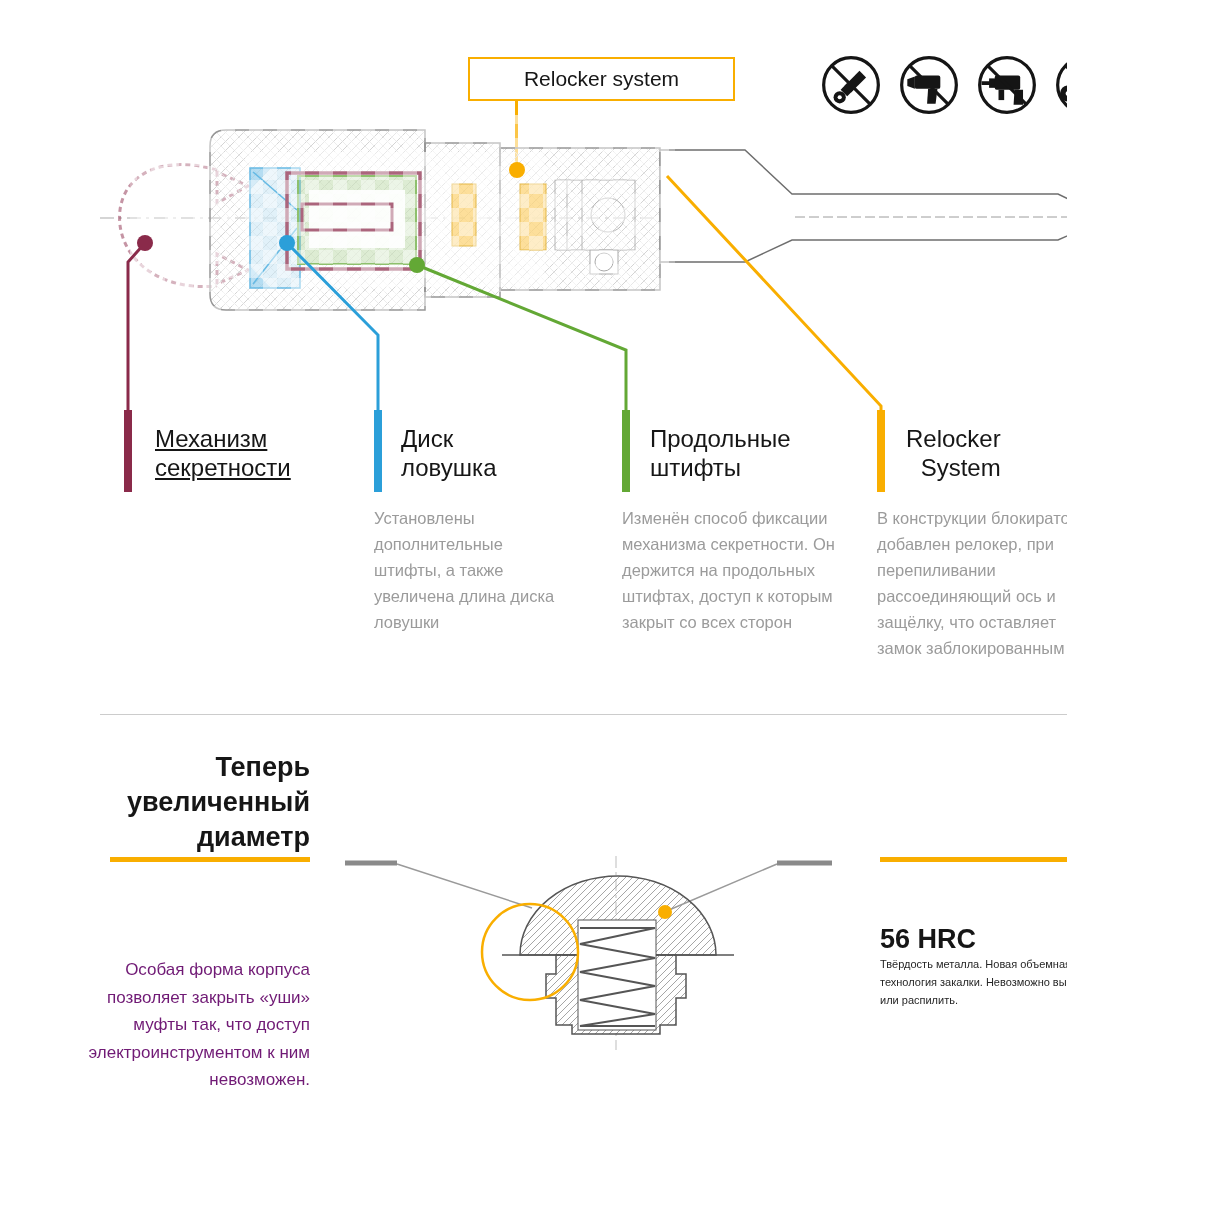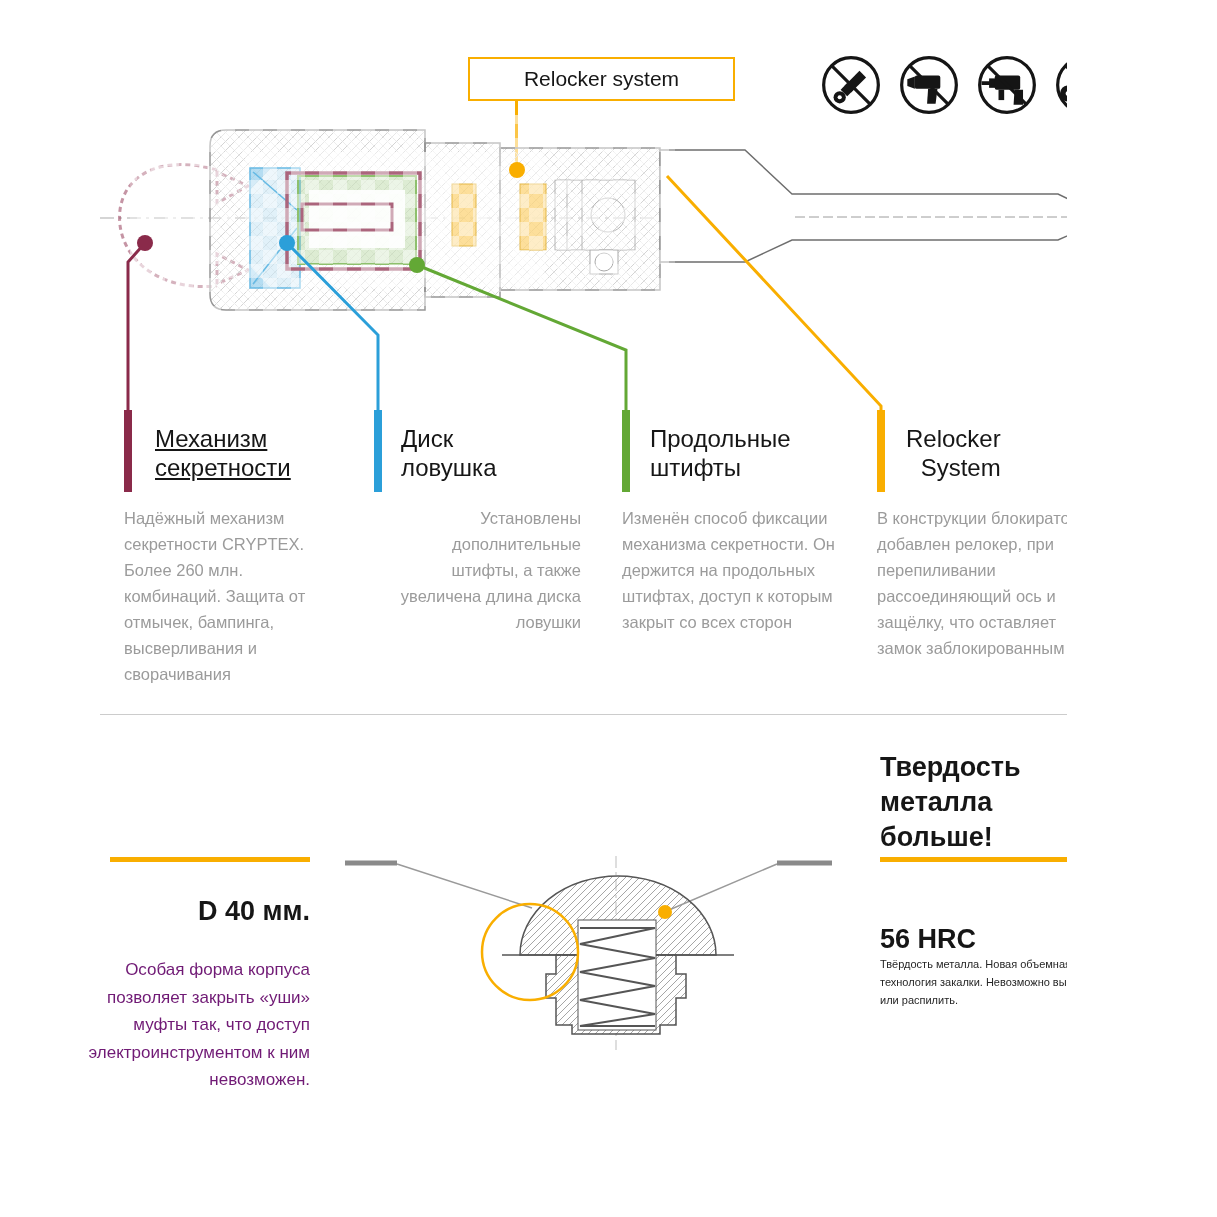--- a/index.html
+++ b/index.html
@@ -22,21 +22,21 @@
   
   .col-bar{top:410px;width:8px;height:82px;}
   .bar-1{left:124px;background:#8A2A4A;}
   .bar-2{left:374px;background:#2B9FD9;}
   .bar-3{left:622px;background:#63A835;}
   .bar-4{left:877px;background:#F9AE00;}
   .col-title{top:424px;font-size:24px;line-height:1.22;color:#161616;white-space:pre-line;}
   .title-1{left:155px;text-decoration:underline;} .title-2{left:401px;} .title-3{left:650px;} .title-4{left:906px;text-align:right;}
   .col-body{top:505px;font-size:16.5px;line-height:1.58;color:#9B9B9B;}
   .body-1{left:124px;width:205px;}
-  .body-2{left:391px;width:190px;text-align:right;}
+  .body-2{left:374px;width:190px;}
   .body-3{left:622px;width:218px;}
   .body-4{left:877px;width:218px;}
 
   .divider{left:100px;top:714px;width:1017px;border-top:1px solid #ccc;}
 
   
   .bl-title{left:60px;top:750px;width:250px;text-align:right;font-size:27px;font-weight:700;
             line-height:1.3;white-space:pre-line;color:#161616;}
   .bl-underline{left:110px;top:857px;width:200px;height:5px;background:#F9AE00;}
   .bl-value{left:60px;top:896px;width:250px;text-align:right;font-size:27px;font-weight:700;color:#161616;}
@@ -178,41 +178,42 @@
     <circle cx="192" cy="133" r="8" fill="#2B9FD9"></circle>
     <polyline points="322,155 531,240 531,302" fill="none" stroke="#63A835" stroke-width="3"></polyline>
     <circle cx="322" cy="155" r="8" fill="#63A835"></circle>
     <polyline points="572,66 786,296 786,302" fill="none" stroke="#F9AE00" stroke-width="3"></polyline>
     <circle cx="422" cy="60" r="8" fill="#F9AE00"></circle>
   </svg>
 
   <div class="abs col-bar bar-1"></div>
   <div class="abs col-title title-1">Механизм
 секретности</div>
-  <div class="abs col-body body-1">Надёжный механизм секретности CRYPTEX. Более 260 млн. комбинаций. Защита от отмычек, бампинга, высверливания и сворачивания</div>
 
   <div class="abs col-bar bar-2"></div>
   <div class="abs col-title title-2">Диск
 ловушка</div>
   <div class="abs col-body body-2">Установлены дополнительные штифты, а также увеличена длина диска ловушки</div>
 
   <div class="abs col-bar bar-3"></div>
   <div class="abs col-title title-3">Продольные
 штифты</div>
   <div class="abs col-body body-3">Изменён способ фиксации механизма секретности. Он держится на продольных штифтах, доступ к которым закрыт со всех сторон</div>
 
   <div class="abs col-bar bar-4"></div>
   <div class="abs col-title title-4">Relocker
 System</div>
   <div class="abs col-body body-4">В конструкции блокиратора добавлен релокер, при перепиливании рассоединяющий ось и защёлку, что оставляет замок заблокированным</div>
 
   <div class="abs divider"></div>
 
+  <div class="abs bl-title">Теперь
+увеличенный
+диаметр</div>
   <div class="abs bl-underline"></div>
-  <div class="abs bl-value">D 40 мм.</div>
   <div class="abs bl-body">Особая форма корпуса позволяет закрыть «уши» муфты так, что доступ электроинструментом к ним невозможен.</div>
 
   <svg class="abs center-svg" viewBox="0 0 500 215">
     <defs>
       <pattern id="hatchB" width="7" height="7" patternUnits="userSpaceOnUse">
         <path d="M0,7 L7,0" stroke="#9c9c9c" stroke-width="0.9"></path>
       </pattern>
     </defs>
     <line x1="5" y1="15" x2="57" y2="15" stroke="#8a8a8a" stroke-width="5"></line>
     <line x1="437" y1="15" x2="492" y2="15" stroke="#8a8a8a" stroke-width="5"></line>
@@ -225,20 +226,17 @@
     <line x1="162" y1="107" x2="394" y2="107" stroke="#555" stroke-width="1.5"></line>
     <path d="M216,107 L216,126 L206,126 L206,150 L216,150 L216,177 L232,177 L232,186 L320,186 L320,177 L336,177 L336,150 L346,150 L346,126 L336,126 L336,107 Z" fill="url(#hatchB)" stroke="#555" stroke-width="1.5"></path>
 
     <rect x="238" y="72" width="78" height="110" fill="#ffffff" stroke="#555" stroke-width="1"></rect>
     <polyline points="240,80 315,80 240,96 315,110 240,124 315,138 240,152 315,166 240,178 315,178" fill="none" stroke="#555" stroke-width="2"></polyline>
 
     <circle cx="190" cy="104" r="48" fill="none" stroke="#F9AE00" stroke-width="2.5"></circle>
     <circle cx="325" cy="64" r="7" fill="#F9AE00"></circle>
   </svg>
 
-  <div class="abs br-title">Твердость
-металла
-больше!</div>
   <div class="abs br-underline"></div>
   <div class="abs br-value">56 HRC</div>
   <div class="abs br-body">Твёрдость металла. Новая объемная технология закалки. Невозможно высверлить или распилить.</div>
 
 </div>
 
 </body></html>

